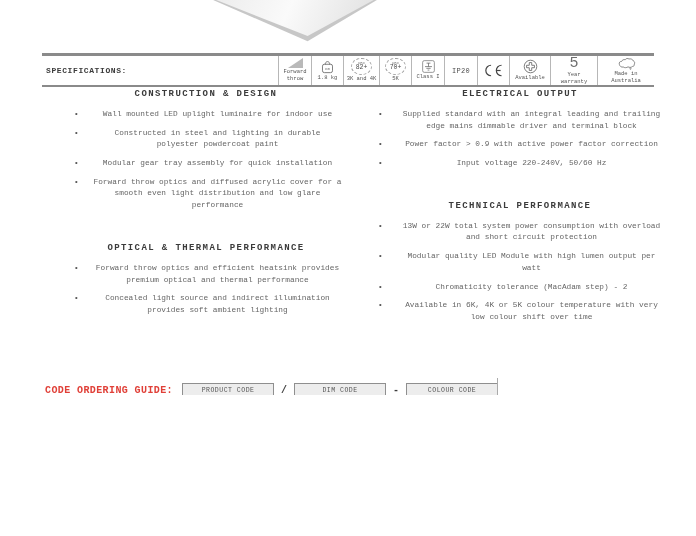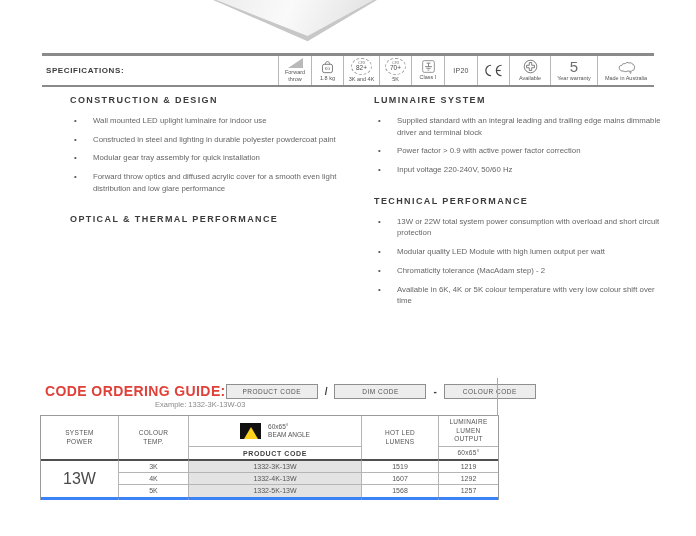--- a/index.html
+++ b/index.html
@@ -1,18 +1,18 @@
 <!DOCTYPE html>
 <html><head>
 <meta charset="utf-8">
 <style>
   html,body { margin:0; padding:0; background:#fff; }
   #screen {
-    position:relative; width:696px; height:500px; overflow:hidden;
-    background:#fff; font-family:Liberation Sans, sans-serif;
+    position:relative; width:696px; height:395px; overflow:hidden;
+    background:#fff; font-family:Liberation Mono, monospace;
     color:#5f5f5f;
   }
   .pre { white-space:pre-line; }
 
   
   #photo-clip { position:absolute; left:190px; top:0; width:210px; height:42px; overflow:hidden; }
   .panel-edge   { position:absolute; left:0; top:0; width:100%; height:100%;
                   clip-path:polygon(11% 0, 56% 98%, 89% 0);
                   background:#c7c7c7; }
   .panel-face   { position:absolute; left:0; top:0; width:100%; height:100%;
@@ -32,33 +32,33 @@
   .badge .lbl { font-size:5.5px; line-height:1.2; color:#555; text-align:center; }
   .ft-icon { width:0; height:0; border-left:15px solid transparent; border-bottom:10px solid #b9b9b9; }
   .cri-circle { width:19px; height:15px; border:1px dashed #9a9a9a; border-radius:50%;
     display:flex; flex-direction:column; align-items:center; justify-content:center; line-height:1; }
   .cri-sub { font-size:4px; color:#777; }
   .cri-val { font-size:6.5px; color:#4c4c4c; }
   .ip-text { font-size:7px; color:#4c4c4c; letter-spacing:0.3px; }
   .warr-5 { font-size:15px; font-weight:300; color:#6d6d6d; line-height:1; }
 
   
-  .col { position:absolute; top:95px; }
+  .col { position:absolute; top:89px;text-align:center; }
   #col-left  { left:70px;  width:272px; }
   #col-right { left:374px; width:292px; }
   .sec-title { font-size:9px; font-weight:bold; letter-spacing:1.4px; color:#3b3b3b; margin:0 0 10px 0; }
-  .sec-title.spaced { margin-top:20px; }
+  .sec-title.spaced { margin-top:31px; }
   ul.bullets { list-style:none; margin:0 0 6px 0; padding:0; }
   ul.bullets li { position:relative; padding-left:23px; margin-bottom:7px;
     font-size:7.8px; line-height:1.5; color:#666; }
   ul.bullets li::before { content:"•"; position:absolute; left:4px; top:0; color:#555; }
 
   
   #ordering { position:absolute; left:45px; top:383px; display:flex; align-items:center; }
-  #ordering-title { font-size:14px; font-weight:bold; color:#e04038; letter-spacing:0.4px; }
+  #ordering-title { font-size:10px; font-weight:bold; color:#e04038; letter-spacing:0.4px; margin-right:9px; }
   .code-box { width:90px; height:13px; line-height:13px; text-align:center;
     background:#ededed; border:1px solid #8f8f8f; font-size:6.5px; letter-spacing:0.5px; color:#555; }
   .code-sep { margin:0 7px; font-size:10px; font-weight:bold; color:#3c3c3c; }
   #ordering-example { position:absolute; left:155px; top:400px; font-size:7.5px; color:#8a8a8a; }
 
   
   #spec-table { position:absolute; left:40px; top:415px; width:457px;
     display:grid; grid-template-columns:77px 70px 173px 77px 60px;
     grid-template-rows:30px 13px repeat(6,12.5px);
     border:1px solid #9a9a9a; border-bottom:2px solid #4a4a4a; background:#fff; box-sizing:content-box; }
@@ -186,24 +186,28 @@
 
   <div class="col" id="col-left">
     <h3 class="sec-title">CONSTRUCTION &amp; DESIGN</h3>
     <ul class="bullets">
       <li>Wall mounted LED uplight luminaire for indoor use</li>
       <li>Constructed in steel and lighting in durable polyester powdercoat paint</li>
       <li>Modular gear tray assembly for quick installation</li>
       <li>Forward throw optics and diffused acrylic cover for a smooth even light distribution and low glare performance</li>
     </ul>
     <h3 class="sec-title spaced">OPTICAL &amp; THERMAL PERFORMANCE</h3>
+    <ul class="bullets">
+      <li>Forward throw optics and efficient heatsink provides premium optical and thermal performance</li>
+      <li>Concealed light source and indirect illumination provides soft ambient lighting</li>
+    </ul>
   </div>
 
   <div class="col" id="col-right">
-    <h3 class="sec-title">LUMINAIRE SYSTEM</h3>
+    <h3 class="sec-title">ELECTRICAL OUTPUT</h3>
     <ul class="bullets">
       <li>Supplied standard with an integral leading and trailing edge mains dimmable driver and terminal block</li>
       <li>Power factor &gt; 0.9 with active power factor correction</li>
       <li>Input voltage 220-240V, 50/60 Hz</li>
     </ul>
     <h3 class="sec-title spaced">TECHNICAL PERFORMANCE</h3>
     <ul class="bullets">
       <li>13W or 22W total system power consumption with overload and short circuit protection</li>
       <li>Modular quality LED Module with high lumen output per watt</li>
       <li>Chromaticity tolerance (MacAdam step) - 2</li>

